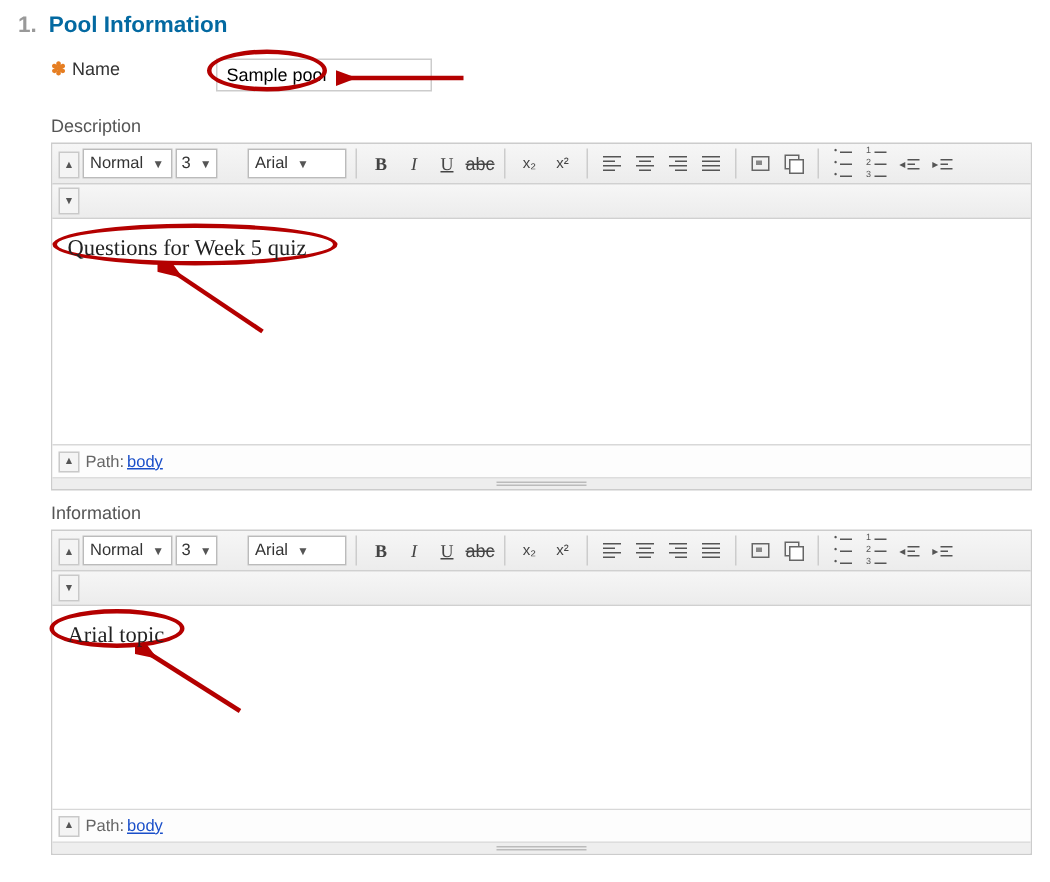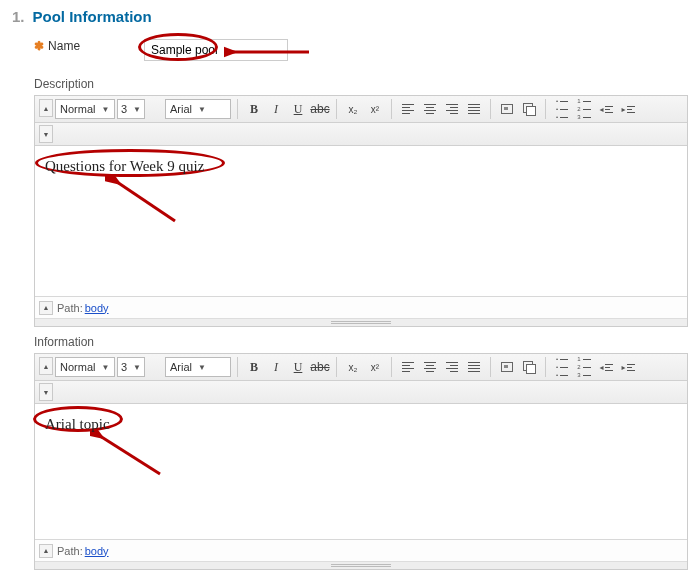--- a/index.html
+++ b/index.html
@@ -21,21 +21,21 @@
   .text-input {
     border:1px solid #ccc; height:22px; font-size:12px; padding:2px 6px;
     width:144px; background:#fff;
   }
   .sub-label { margin-left:22px; font-size:12px; color:#555; margin-bottom:4px; }
   .editor-wrap { margin-left:22px; border:1px solid #ccc; margin-bottom:8px; background:#fff; }
   .toolbar {
     background: linear-gradient(#f6f6f6,#ececec);
     border-bottom:1px solid #d0d0d0;
     padding:3px 4px;
-    display:flex; align-items:flex-start; gap:2px; flex-wrap:wrap;
+    display:flex; align-items:flex-end; gap:2px; flex-wrap:wrap;
     font-size:11px;
     position:relative;
   }
   .arrow-toggle {
     width:14px; height:18px; border:1px solid #c9c9c9; background:#f4f4f4;
     display:flex; align-items:center; justify-content:center;
     font-size:7px; color:#555; cursor:pointer; line-height:1;
   }
   .sel {
     border:1px solid #bbb; background:#fff; height:20px; font-size:11px;
@@ -218,21 +218,21 @@
             <span></span>
             <span></span>
             <span></span>
           </div></div>
       </div>
   </div>
   <div class="expand-row">
     <div class="arrow-toggle">▼</div>
   </div>
   <div class="edit-area">
-    <span style="position:relative; z-index:2;">Questions for Week 9 quiz</span>
+    <span style="position:relative; z-index:2;">Questions for Week 5 quiz</span>
     <div class="annot-ellipse" style="left:0px; top:3px; width:190px; height:28px;"></div>
     <svg class="annot-arrow" style="left:70px; top:30px;" width="80" height="50">
       <defs>
           <marker id="ah2" markerWidth="10" markerHeight="10" refX="2" refY="3" orient="auto">
             <path d="M8,0 L0,3 L8,6 Z" fill="#b40000"></path>
           </marker>
         </defs>
       <line x1="70" y1="45" x2="12" y2="6" stroke="#b40000" stroke-width="3" marker-end="url(#ah2)"></line>
     </svg>
   </div>

